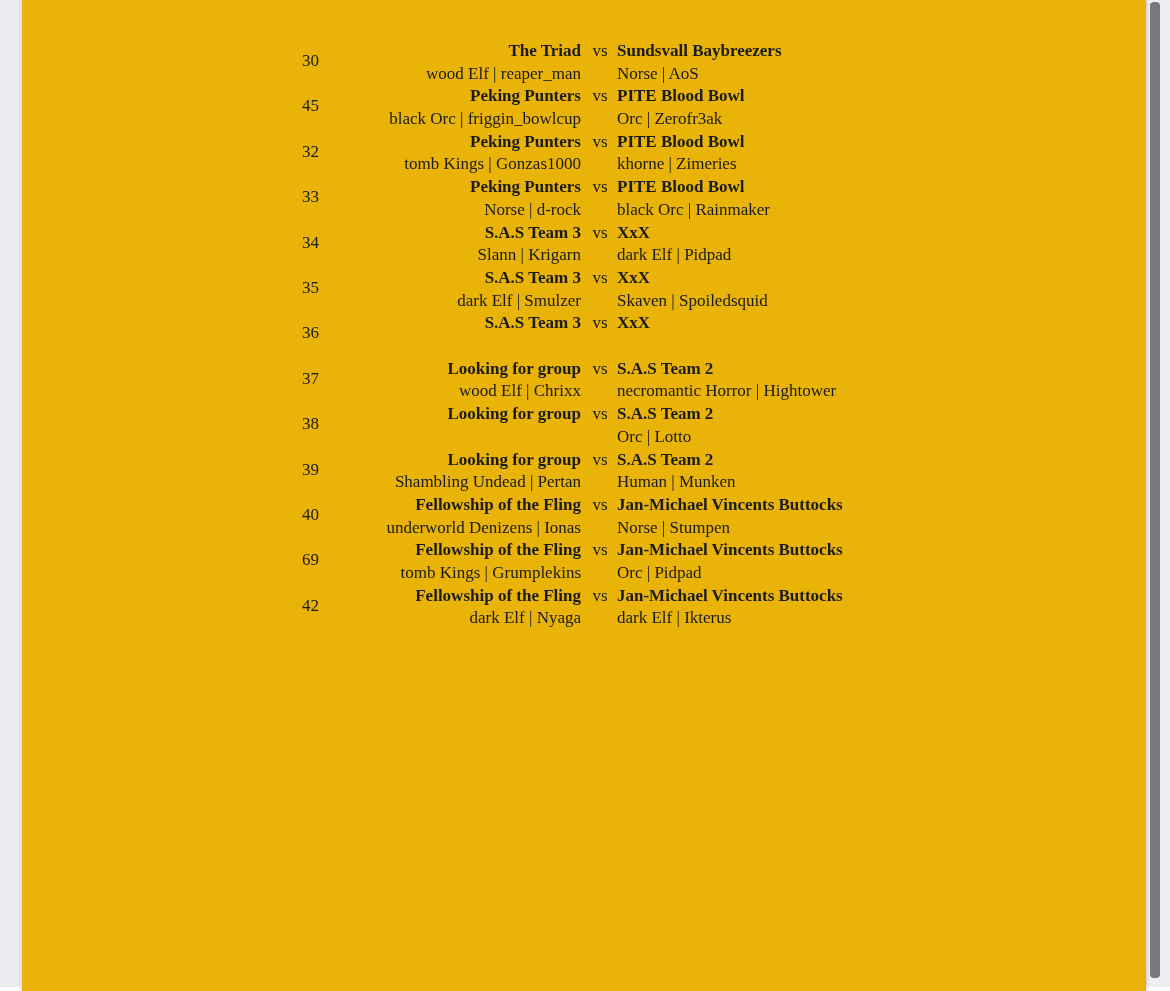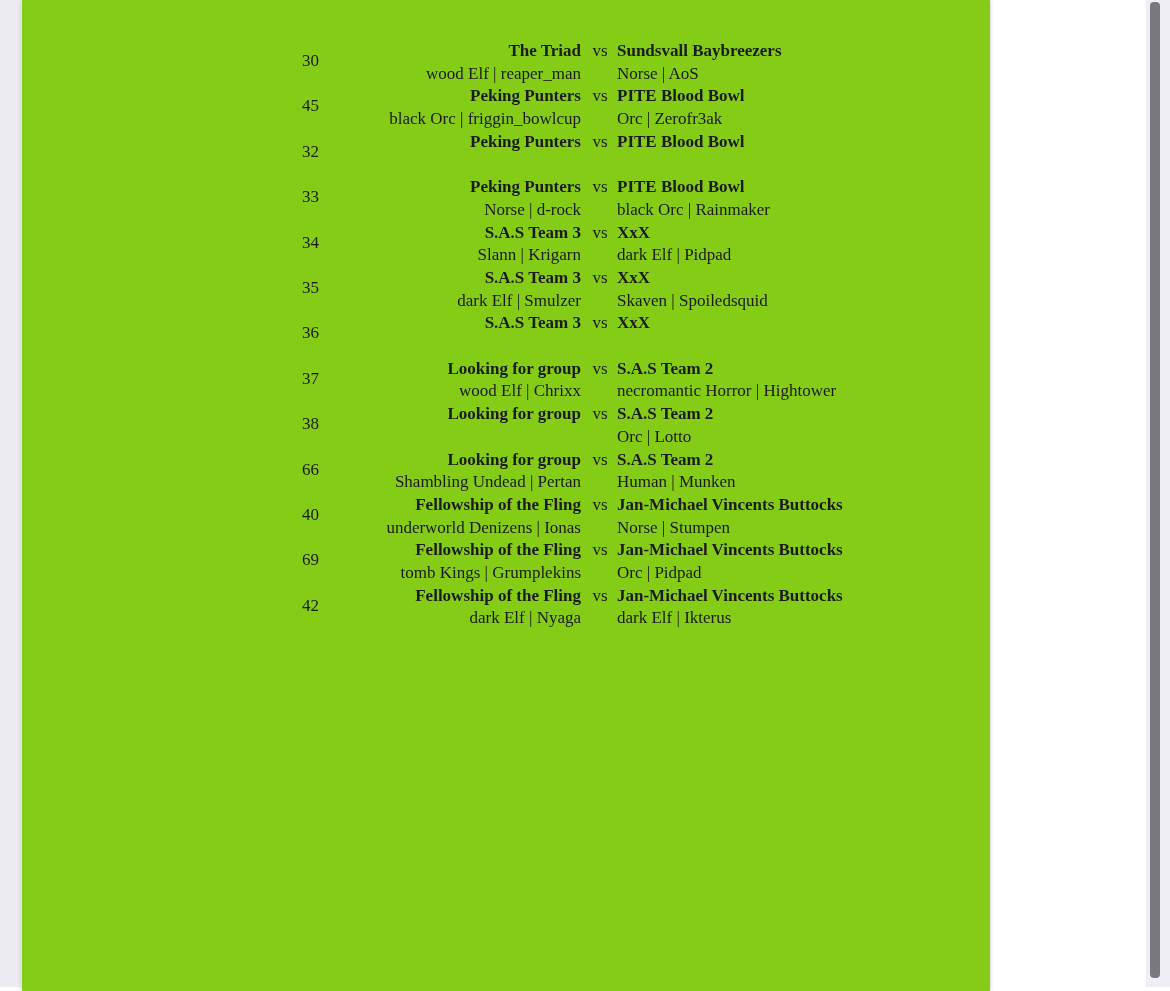--- a/index.html
+++ b/index.html
@@ -35,23 +35,23 @@
     position: absolute;
     left: 1150px; top: 2px;
     width: 10px;
     height: 976px;
     border-radius: 4px;
     background: var(--thumb-bg, #7a777e);
   }
   .page {
     position: absolute;
     left: 22px; top: 0;
-    width: 968px;
+    width: 1124px;
     height: 991px;
-    background: #84cc16;
+    background: #eab308;
     box-shadow: 0 0 4px rgba(0,0,0,0.25);
   }
   .match-list {
     position: absolute;
     left: 0; top: 40px;
     width: 100%;
   }
   .match-row {
     position: relative;
     height: 45.4px;
@@ -129,20 +129,24 @@
     </div>
   </div>
 
   <div class="match-row">
     <div class="match-num">32</div>
     <div class="line title-line">
       <span class="t1 bold">Peking Punters</span>
       <span class="vs">vs</span>
       <span class="t2 bold">PITE Blood Bowl</span>
     </div>
+    <div class="line sub-line">
+      <span class="t1">tomb Kings | Gonzas1000</span>
+      <span class="t2">khorne | Zimeries</span>
+    </div>
   </div>
 
   <div class="match-row">
     <div class="match-num">33</div>
     <div class="line title-line">
       <span class="t1 bold">Peking Punters</span>
       <span class="vs">vs</span>
       <span class="t2 bold">PITE Blood Bowl</span>
     </div>
     <div class="line sub-line">
@@ -205,21 +209,21 @@
       <span class="t1 bold">Looking for group</span>
       <span class="vs">vs</span>
       <span class="t2 bold">S.A.S Team 2</span>
     </div>
     <div class="line sub-line">
       <span class="t2">Orc | Lotto</span>
     </div>
   </div>
 
   <div class="match-row">
-    <div class="match-num">66</div>
+    <div class="match-num">39</div>
     <div class="line title-line">
       <span class="t1 bold">Looking for group</span>
       <span class="vs">vs</span>
       <span class="t2 bold">S.A.S Team 2</span>
     </div>
     <div class="line sub-line">
       <span class="t1">Shambling Undead | Pertan</span>
       <span class="t2">Human | Munken</span>
     </div>
   </div>

